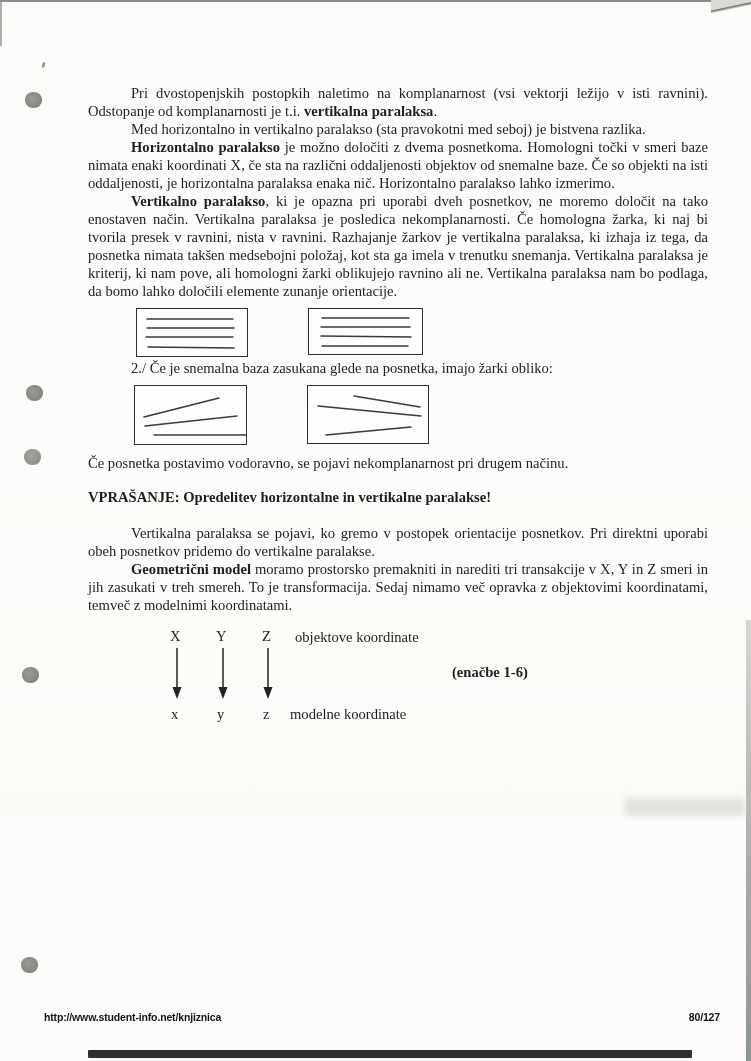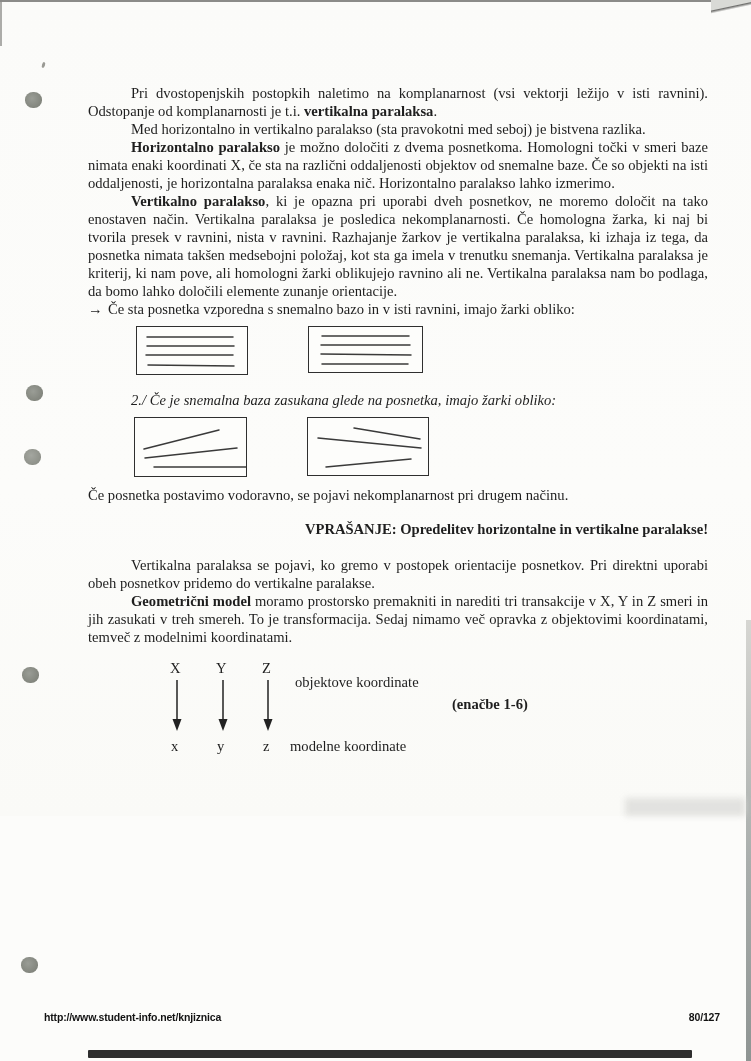--- a/index.html
+++ b/index.html
@@ -51,21 +51,21 @@
   
   .content {
     position: absolute; left: 88px; top: 84px; width: 620px;
     font-size: 14.6px; line-height: 18px; color: #1e1e1e;
     text-align: justify;
   }
   .content p { margin: 0; }
   .indent { text-indent: 43px; }
   b { font-weight: bold; }
   .gap-top { margin-top: 18px !important; }
-  .q-heading { font-weight: bold; margin-top: 16px !important; text-align: right; }
+  .q-heading { font-weight: bold; margin-top: 16px !important; text-align: left; }
   .list-line { margin-top: 0; }
   .arrow-glyph { display: inline-block; width: 20px; letter-spacing: 0; }
   
   .figure { position: relative; }
   .fig1 { margin-top: 8px; height: 48px; }
   .fig2 { margin-top: 8px; height: 58px; }
   .raybox {
     position: absolute; top: 0;
     background: #fdfdfb;
     border: 1.6px solid #2f2f2f;
@@ -110,38 +110,37 @@
 
     <p class="indent"><span>Pri dvostopenjskih postopkih naletimo na komplanarnost (vsi vektorji ležijo v isti ravnini). Odstopanje od komplanarnosti je t.i. </span><b>vertikalna paralaksa</b><span>.</span></p>
 
     <p class="indent">Med horizontalno in vertikalno paralakso (sta pravokotni med seboj) je bistvena razlika.</p>
 
     <p class="indent"><b>Horizontalno paralakso</b><span> je možno določiti z dvema posnetkoma. Homologni točki v smeri baze nimata enaki koordinati X, če sta na različni oddaljenosti objektov od snemalne baze. Če so objekti na isti oddaljenosti, je horizontalna paralaksa enaka nič. Horizontalno paralakso lahko izmerimo.</span></p>
 
     <p class="indent"><b>Vertikalno paralakso</b><span>, ki je opazna pri uporabi dveh posnetkov, ne moremo določit na tako enostaven način. Vertikalna paralaksa je posledica nekomplanarnosti. Če homologna žarka, ki naj bi tvorila presek v ravnini, nista v ravnini. Razhajanje žarkov je vertikalna paralaksa, ki izhaja iz tega, da posnetka nimata takšen medsebojni položaj, kot sta ga imela v trenutku snemanja. Vertikalna paralaksa je kriterij, ki nam pove, ali homologni žarki oblikujejo ravnino ali ne. Vertikalna paralaksa nam bo podlaga, da bomo lahko določili elemente zunanje orientacije.</span></p>
 
 
-    <p class="list-line"><span class="arrow-glyph">→</span><span>Če sta posnetka vzporedna s snemalno bazo in v isti ravnini, imajo žarki obliko:</span></p>
 
     <div class="figure fig1">
       <svg class="raybox" width="110" height="47" style="left: 48px;">
           <line x1="10" y1="10" x2="96" y2="10"></line>
           <line x1="10" y1="19" x2="97" y2="19"></line>
           <line x1="9" y1="28" x2="96" y2="28"></line>
           <line x1="11" y1="38" x2="97" y2="39"></line>
         </svg>
       <svg class="raybox" width="113" height="45" style="left: 220px;">
           <line x1="13" y1="9" x2="100" y2="9"></line>
           <line x1="12" y1="18" x2="101" y2="18"></line>
           <line x1="12" y1="27" x2="102" y2="28"></line>
           <line x1="13" y1="37" x2="99" y2="37"></line>
         </svg>
     </div>
 
-    <p class="indent" style="margin-top:17px;font-style:italic;">2./ Če je snemalna baza zasukana glede na posnetka, imajo žarki obliko:</p>
+    <p class="indent" style="margin-top:3px;">2./ Če je snemalna baza zasukana glede na posnetka, imajo žarki obliko:</p>
 
     <div class="figure fig2">
       <svg class="raybox" width="111" height="58" style="left: 46px;">
           <line x1="9" y1="31" x2="84" y2="12"></line>
           <line x1="10" y1="40" x2="102" y2="30"></line>
           <line x1="19" y1="49" x2="111" y2="49"></line>
         </svg>
       <svg class="raybox" width="120" height="57" style="left: 219px;">
           <line x1="46" y1="10" x2="112" y2="21"></line>
           <line x1="10" y1="20" x2="113" y2="30"></line>
@@ -155,21 +154,21 @@
 
     <p class="indent gap-top">Vertikalna paralaksa se pojavi, ko gremo v postopek orientacije posnetkov. Pri direktni uporabi obeh posnetkov pridemo do vertikalne paralakse.</p>
 
 
     <p class="indent"><b>Geometrični model</b><span> moramo prostorsko premakniti in narediti tri transakcije v X, Y in Z smeri in jih zasukati v treh smereh. To je transformacija. Sedaj nimamo več opravka z objektovimi koordinatami, temveč z modelnimi koordinatami.</span></p>
 
     <div class="xyz">
       <span class="lbl" style="left:82px;  top:0;">X</span>
       <span class="lbl" style="left:128px; top:0;">Y</span>
       <span class="lbl" style="left:174px; top:0;">Z</span>
-      <span class="lbl" style="left:207px; top:14px;">objektove koordinate</span>
+      <span class="lbl" style="left:207px; top:1px;">objektove koordinate</span>
 
       <svg class="arrow" style="left:83px;" width="12" height="52">
           <line x1="6" y1="0" x2="6" y2="39" stroke="#222" stroke-width="1.5"></line>
           <polygon points="1.5,39 10.5,39 6,51" fill="#222"></polygon>
         </svg>
       <svg class="arrow" style="left:129px;" width="12" height="52">
           <line x1="6" y1="0" x2="6" y2="39" stroke="#222" stroke-width="1.5"></line>
           <polygon points="1.5,39 10.5,39 6,51" fill="#222"></polygon>
         </svg>
       <svg class="arrow" style="left:174px;" width="12" height="52">

